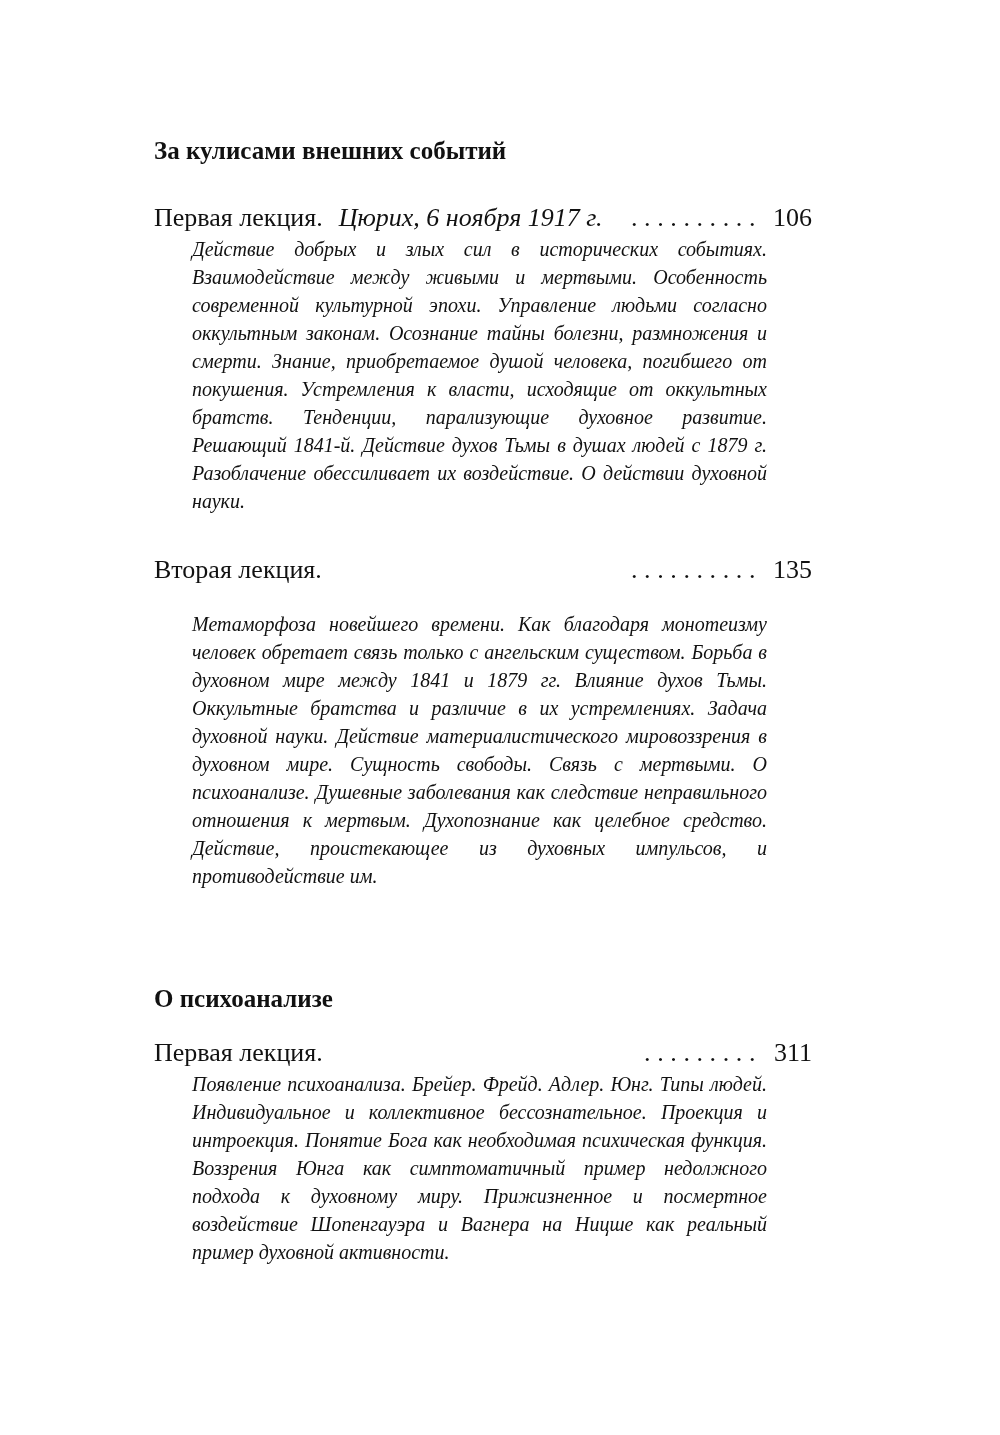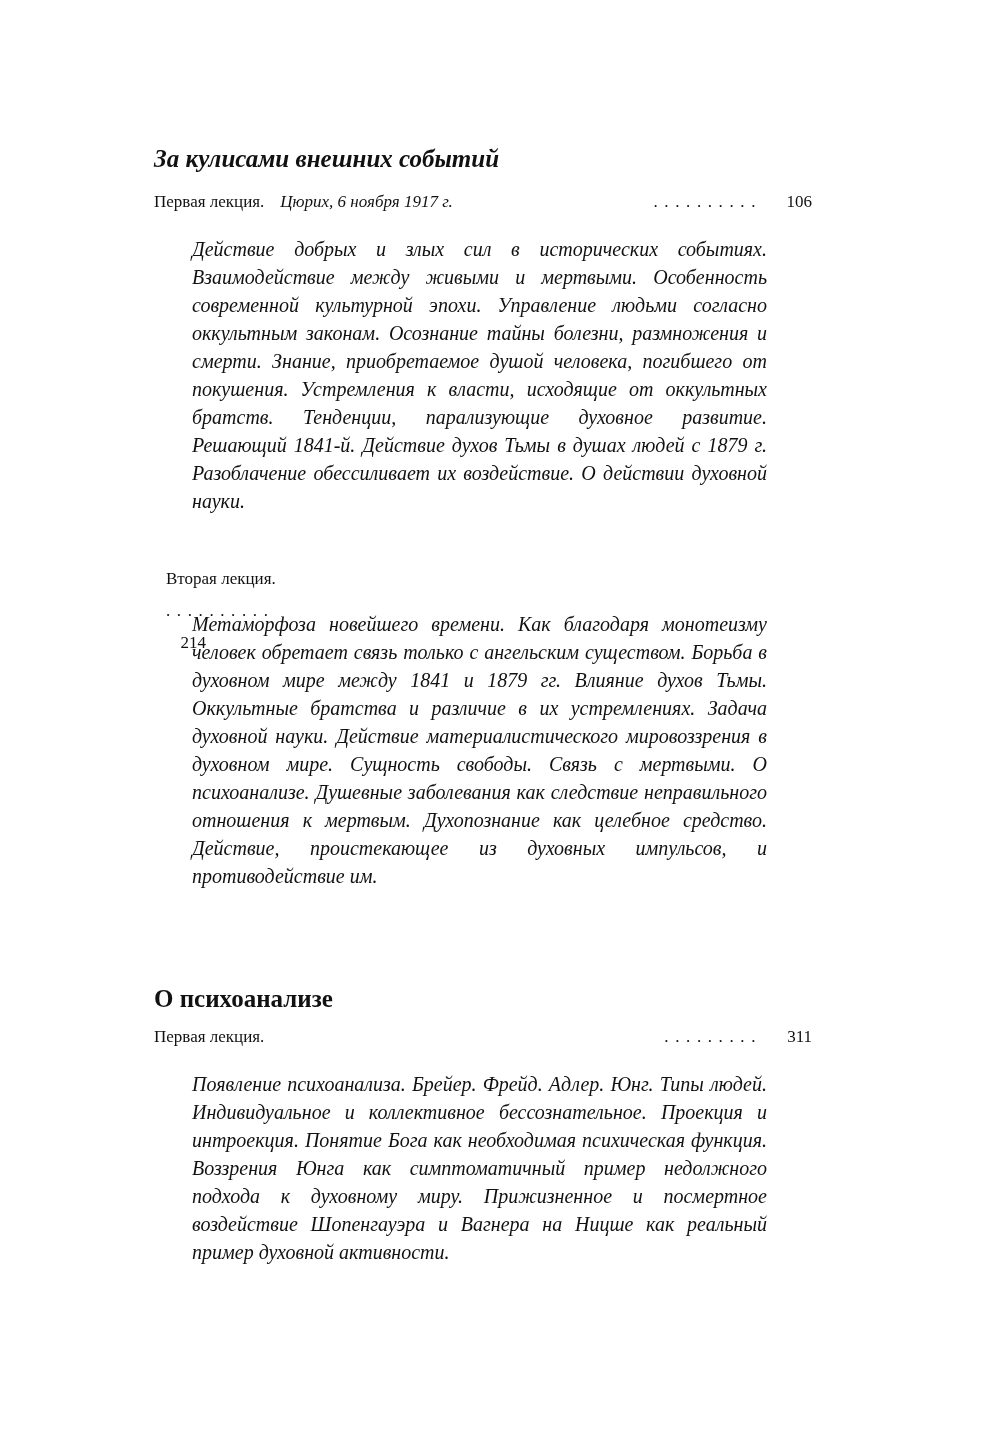--- a/index.html
+++ b/index.html
@@ -26,73 +26,74 @@
     left: 0;
     font-weight: bold;
     font-size: 25px;
     line-height: 30px;
     white-space: nowrap;
   }
   .entry-line {
     position: absolute;
     left: 0;
     width: 658px;
-    font-size: 17px;
+    font-size: 26px;
     line-height: 32px;
     display: flex;
     align-items: baseline;
     white-space: nowrap;
   }
   .entry-line .lecture { }
   .entry-line .place {
     font-style: italic;
     margin-left: 16px;
   }
   .entry-line .leader {
     flex: 1;
     text-align: right;
     overflow: hidden;
     letter-spacing: 6.6px;
     margin: 0 10px 0 12px;
   }
   .entry-line .pagenum {
     width: 40px;
     text-align: right;
+    margin-top: 16px;
   }
   .summary {
     position: absolute;
     left: 38px;
     width: 575px;
     font-size: 20px;
     line-height: 28px;
     text-align: justify;
     hyphens: manual;
     font-style: italic;
   }
 </style>
 </head>
 <body>
 
 <div class="page">
 
-  <div class="section-title" style="top:144px;font-style:italic;">За кулисами внешних событий</div>
+  <div class="section-title" style="top:136px;">За кулисами внешних событий</div>
 
   <div class="entry-line" style="top:186px;">
     <span class="lecture">Первая лекция.</span>
     <span class="place">Цюрих, 6 ноября 1917 г.</span>
     <span class="leader">..........</span>
     <span class="pagenum">106</span>
   </div>
 
   <div class="summary" style="top:235px;">Действие добрых и злых сил в исторических собы­тиях. Взаимодействие между живыми и мертвыми. Особенность современной культурной эпохи. Управ­ление людьми согласно оккультным законам. Осозна­ние тайны болезни, размножения и смерти. Знание, приобретаемое душой человека, погибшего от поку­шения. Устремления к власти, исходящие от оккуль­тных братств. Тенденции, парализующие духовное развитие. Решающий 1841-й. Действие духов Тьмы в душах людей с 1879 г. Разоблачение обессиливает их воздействие. О действии духовной науки.</div>
 
-  <div class="entry-line" style="top:563px;flex-direction:column;">
+  <div class="entry-line" style="top:538px;">
     <span class="lecture">Вторая лекция.</span>
     <span class="leader">..........</span>
-    <span class="pagenum">214</span>
+    <span class="pagenum">135</span>
   </div>
 
   <div class="summary" style="top:610px;">Метаморфоза новейшего времени. Как благодаря монотеизму человек обретает связь только с ангель­ским существом. Борьба в духовном мире между 1841 и 1879 гг. Влияние духов Тьмы. Оккультные братства и различие в их устремлениях. Задача духовной науки. Действие материалистического мировоззрения в духовном мире. Сущность сво­боды. Связь с мертвыми. О психоанализе. Душев­ные заболевания как следствие неправильного отношения к мертвым. Духопознание как целебное средство. Действие, проистекающее из духовных импульсов, и противодействие им.</div>
 
   <div class="section-title" style="top:984px;">О психоанализе</div>
 
   <div class="entry-line" style="top:1021px;">
     <span class="lecture">Первая лекция.</span>
     <span class="leader">.........</span>
     <span class="pagenum">311</span>

